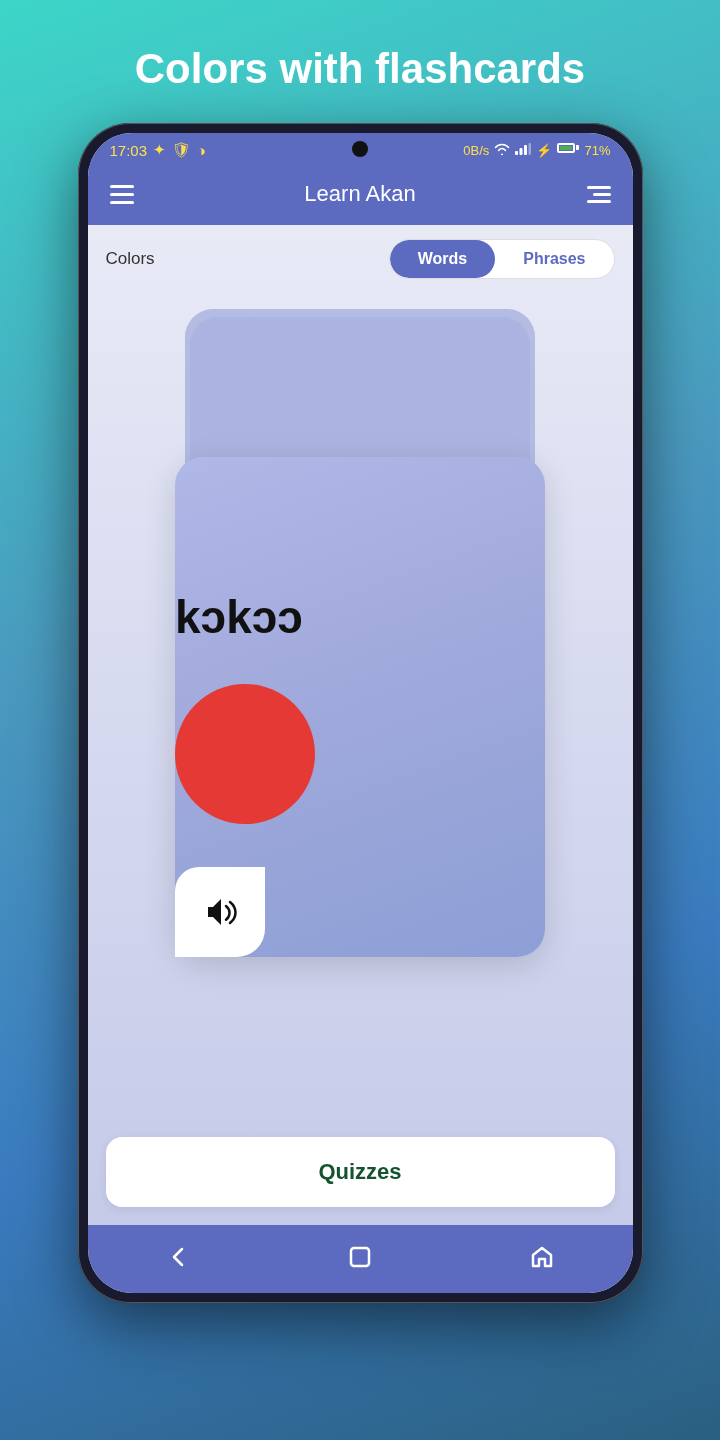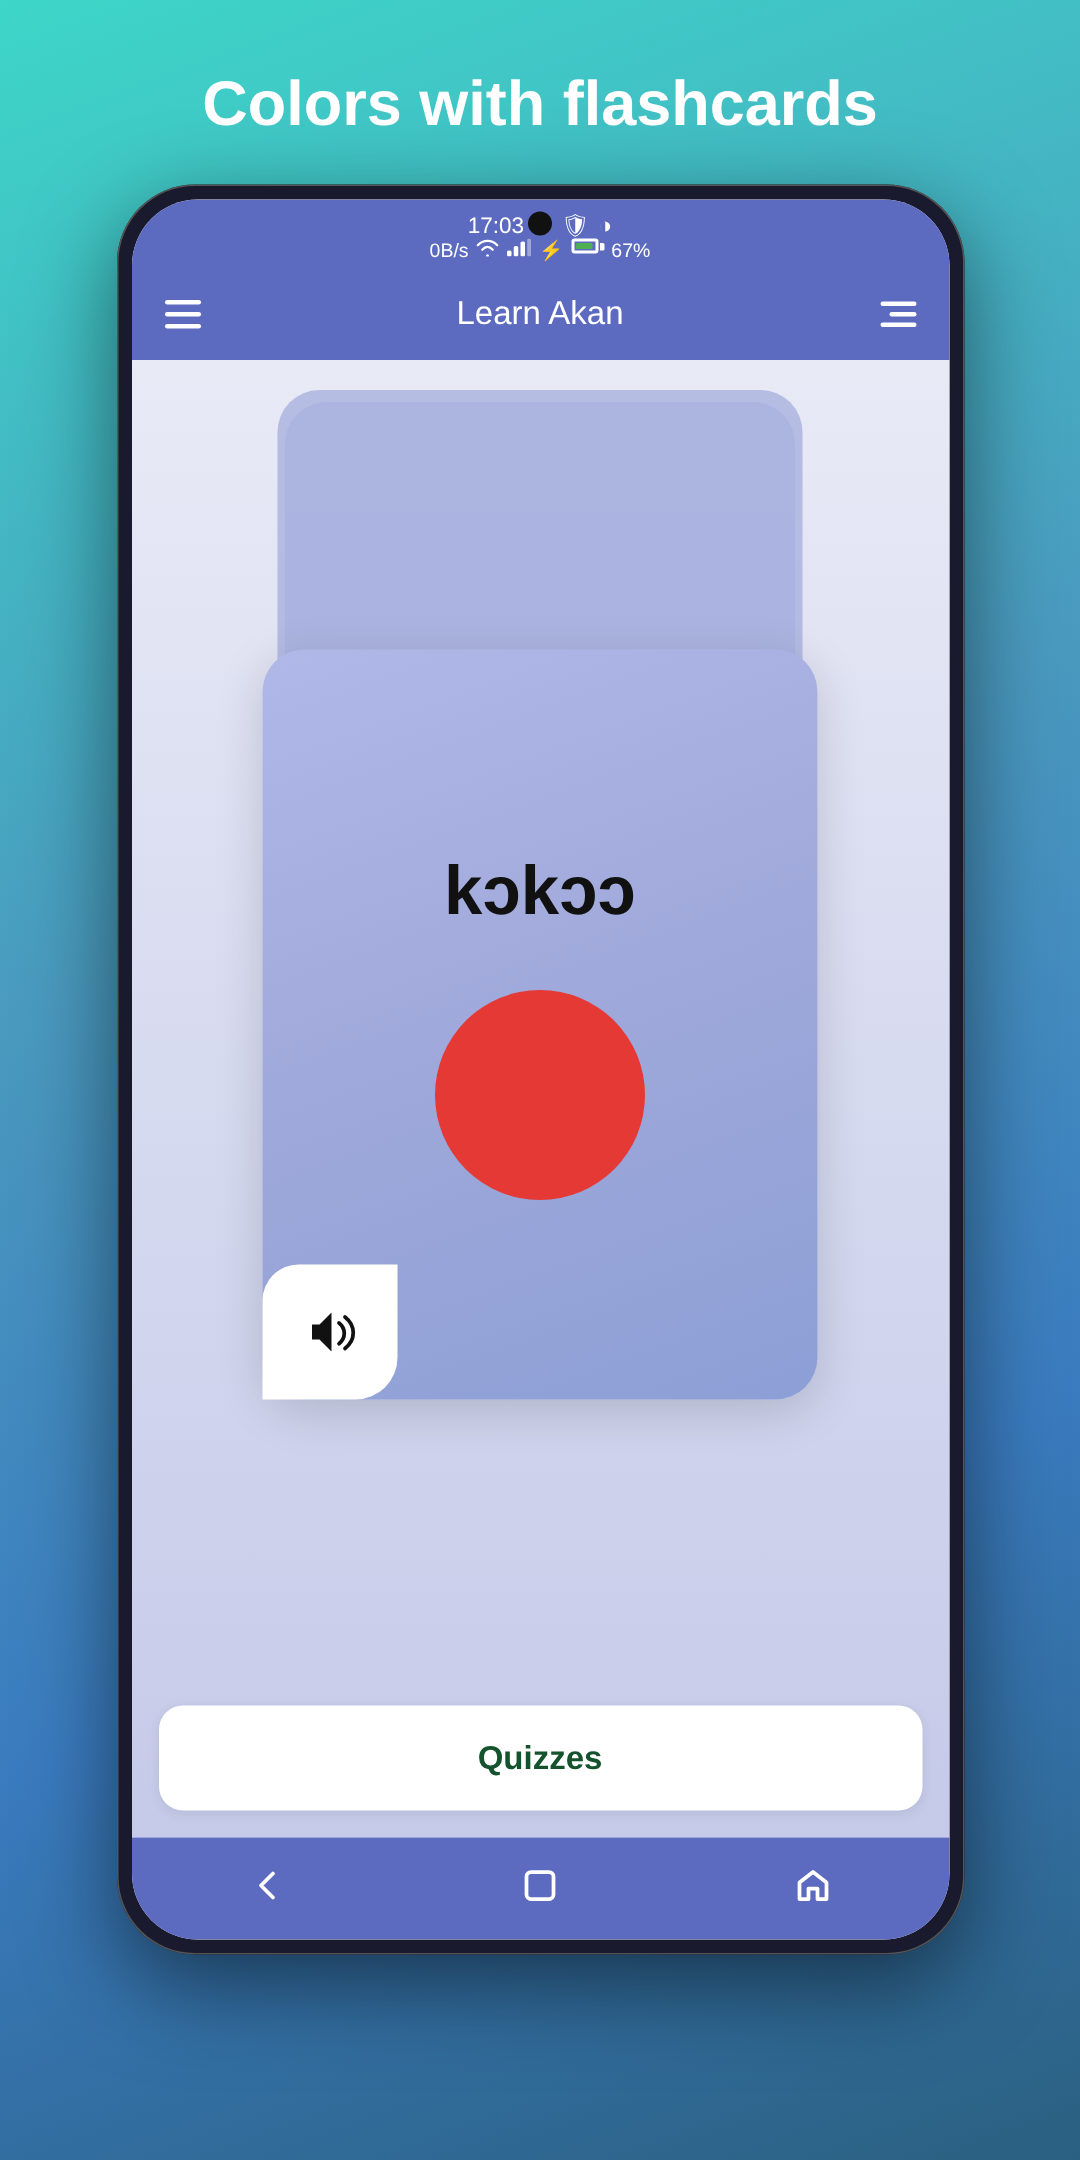--- a/index.html
+++ b/index.html
@@ -45,24 +45,23 @@
       flex-direction: column;
     }
 
     
     .status-bar {
       background: #5c6bc0;
       display: flex;
       justify-content: space-between;
       align-items: center;
       padding: 8px 22px;
-      color: #ffffff;
+      color: #fde047;
       font-size: 15px;
       font-weight: 500;
-      flex-direction: column;
     }
 
     .status-left { display: flex; align-items: center; gap: 6px; }
     .status-right { display: flex; align-items: flex-start; gap: 5px; font-size: 13px; }
 
     .camera-notch {
       position: absolute;
       top: 18px;
       left: 50%;
       transform: translateX(-50%);
@@ -210,21 +209,20 @@
 
     .card-front {
       position: relative;
       width: 370px;
       height: 500px;
       background: linear-gradient(160deg, #b0b8e8 0%, #9fa8da 50%, #8c9fd6 100%);
       border-radius: 28px;
       z-index: 3;
       display: flex;
       flex-direction: column;
-      align-items: center;
       justify-content: center;
       box-shadow: 0 8px 32px rgba(0,0,0,0.15);
     }
 
     .card-word {
       font-size: 46px;
       font-weight: 700;
       color: #111;
       margin-bottom: 40px;
       font-style: normal;
@@ -353,40 +351,47 @@
             <rect x="13.5" y="0" width="2.5" height="12" rx="1" fill="rgba(255,255,255,0.4)"></rect>
           </svg>
         </span>
         <span>⚡</span>
         <div class="battery">
           <div class="battery-body">
               <div class="battery-fill"></div>
             </div>
           <div class="battery-tip"></div>
         </div>
-        <span>67%</span>
+        <span>71%</span>
       </div>
     </div>
 
     <div class="top-nav">
       <div class="hamburger-icon">
         <span></span>
           <span></span>
           <span></span>
       </div>
       <span class="nav-title">Learn Akan</span>
       <div class="filter-icon">
         <span></span>
           <span></span>
           <span></span>
       </div>
     </div>
 
     <div class="main-content">
 
+      <div class="tab-bar">
+        <span class="category-label">Colors</span>
+        <div class="tab-container">
+          <button class="tab-btn active">Words</button>
+          <button class="tab-btn inactive">Phrases</button>
+        </div>
+      </div>
 
       <div class="flashcard-area">
         <div class="card-back-2"></div>
         <div class="card-back-1"></div>
         <div class="card-front">
           <span class="card-word">kɔkɔɔ</span>
           <div class="card-circle"></div>
           <div class="sound-btn">
             <svg class="sound-icon-svg" viewBox="0 0 40 40" fill="none">
               <path d="M8 15h5l8-8v26l-8-8H8V15z" fill="#111"></path>

